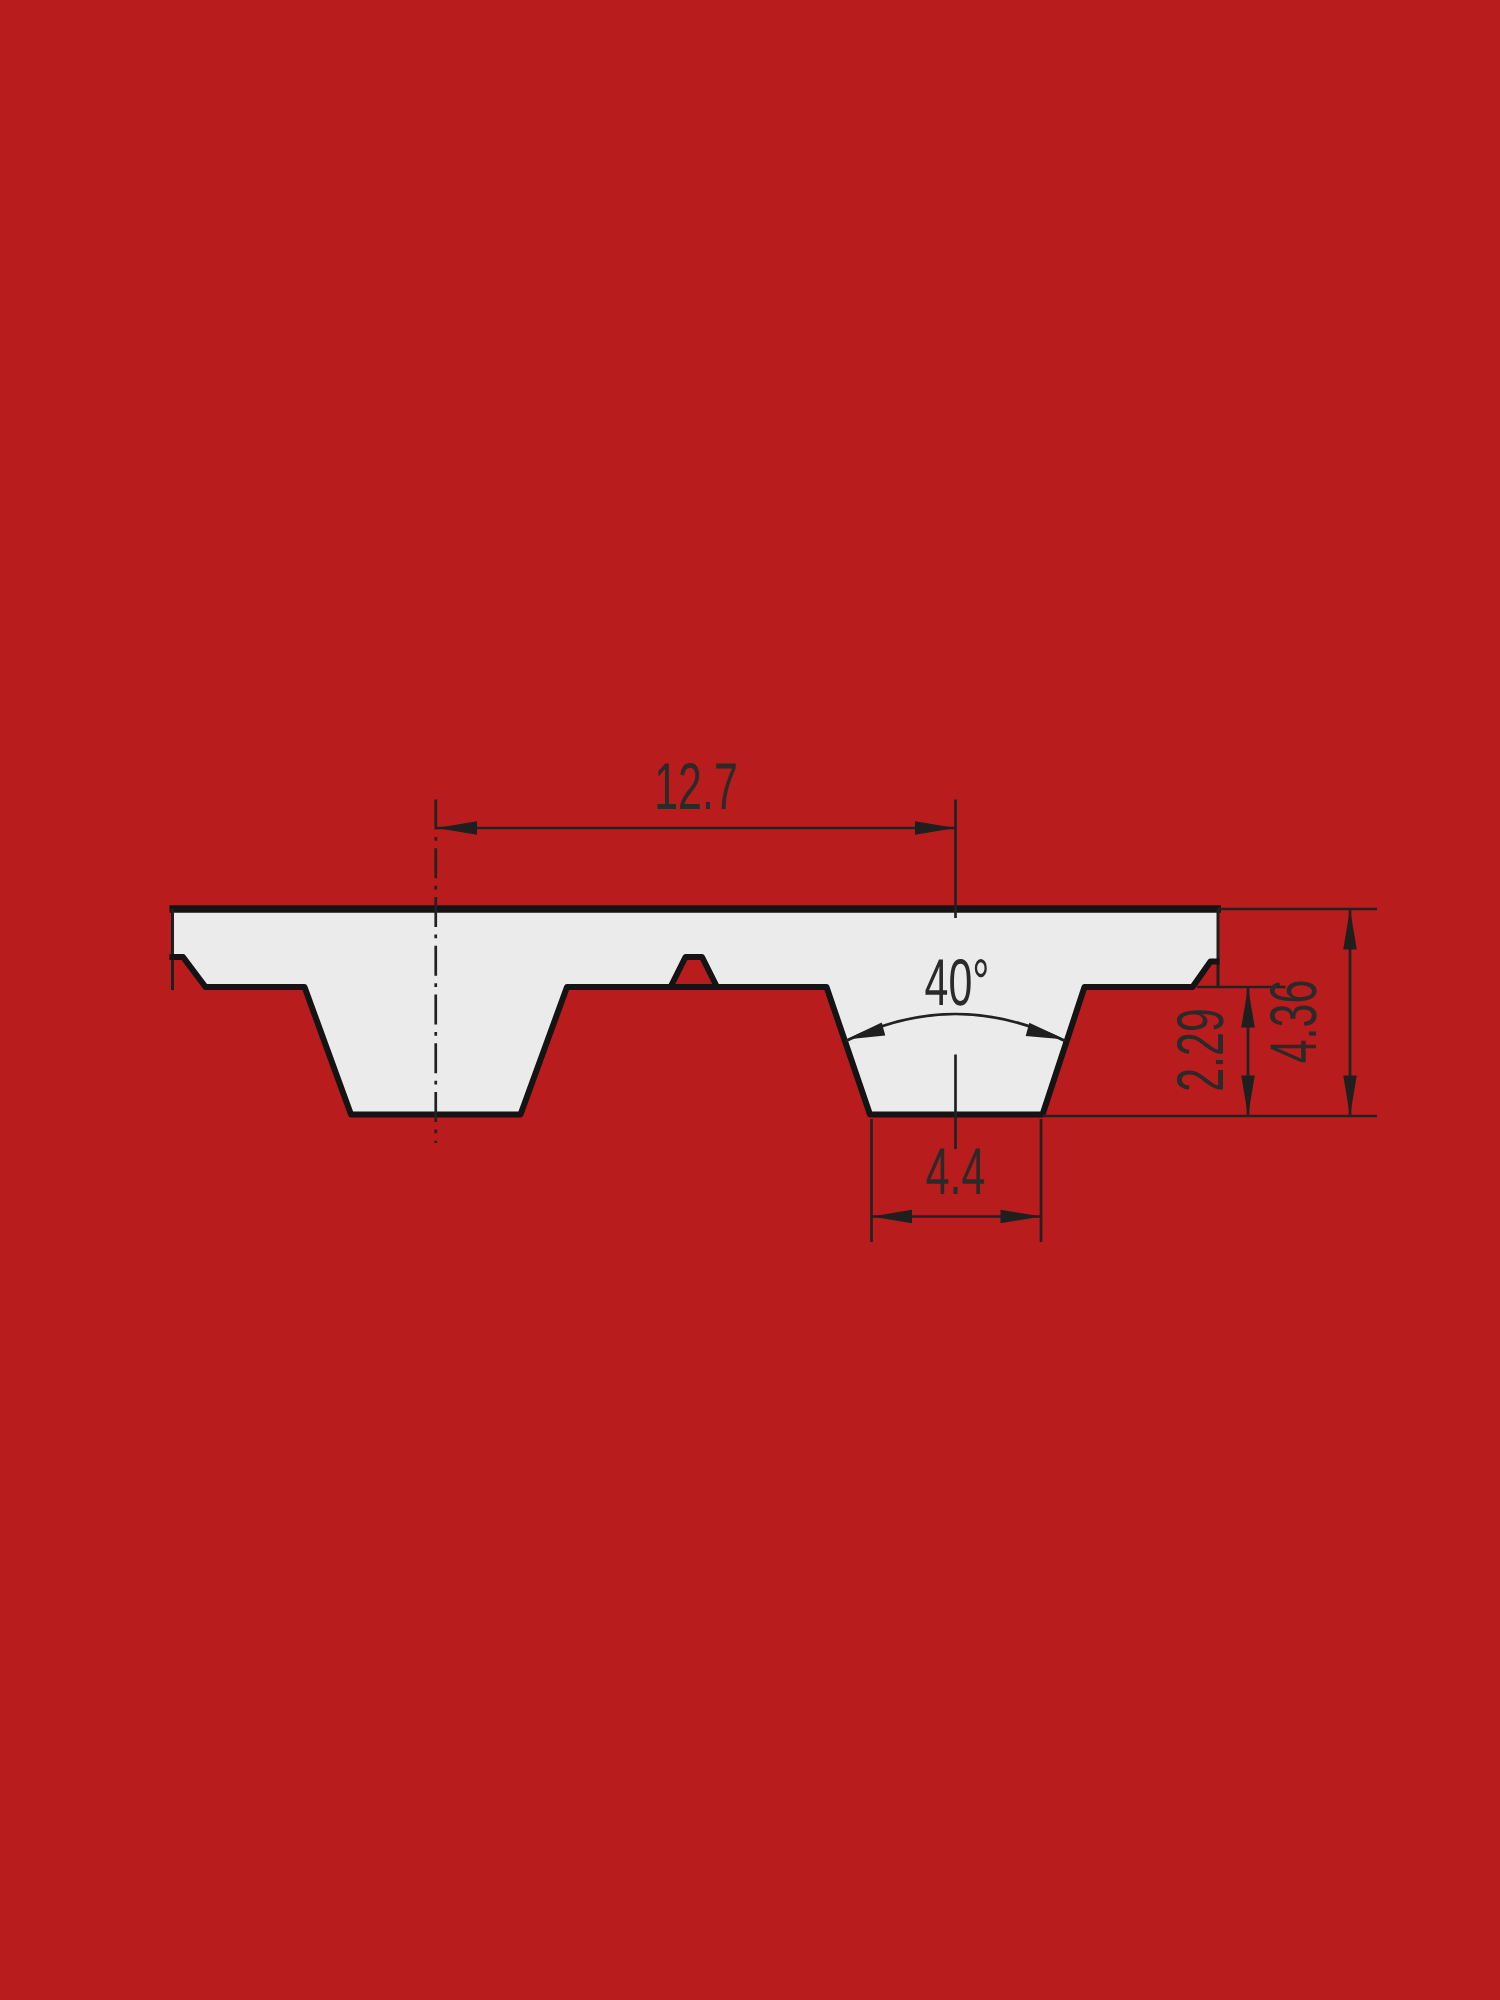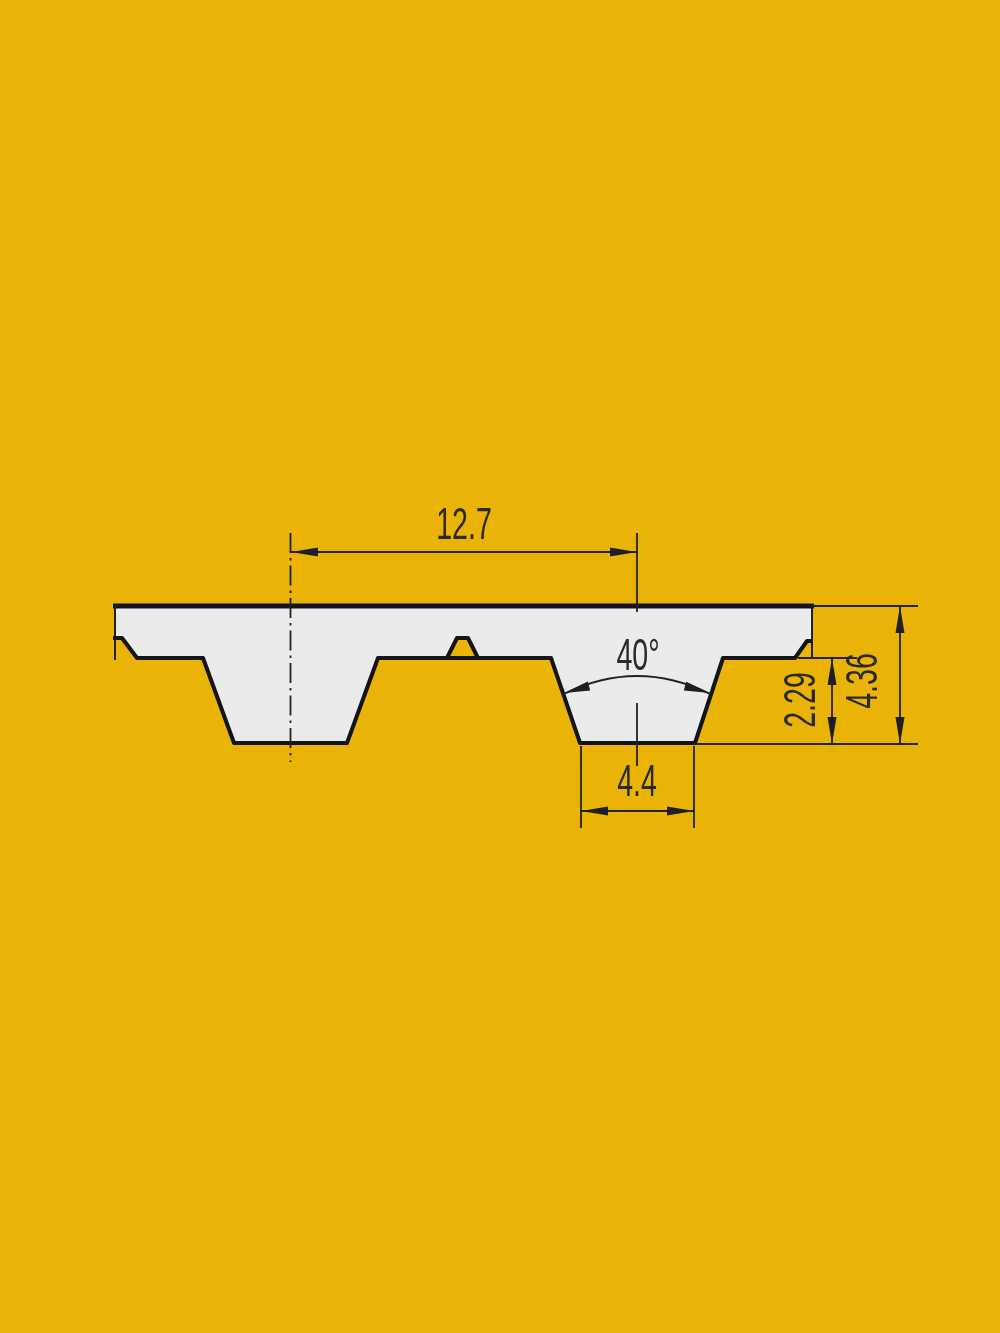--- a/index.html
+++ b/index.html
@@ -4,21 +4,21 @@
 <style>
   html, body {
     margin: 0;
     padding: 0;
     background: #ffffff;
   }
   .canvas {
     position: relative;
     width: 1000px;
     height: 1333px;
-    background: #eab308;
+    background: #b91c1c;
     overflow: hidden;
   }
   svg.drawing {
     position: absolute;
     inset: 0;
     width: 1000px;
     height: 1333px;
   }
   .profile-stroke {
     fill: none;

